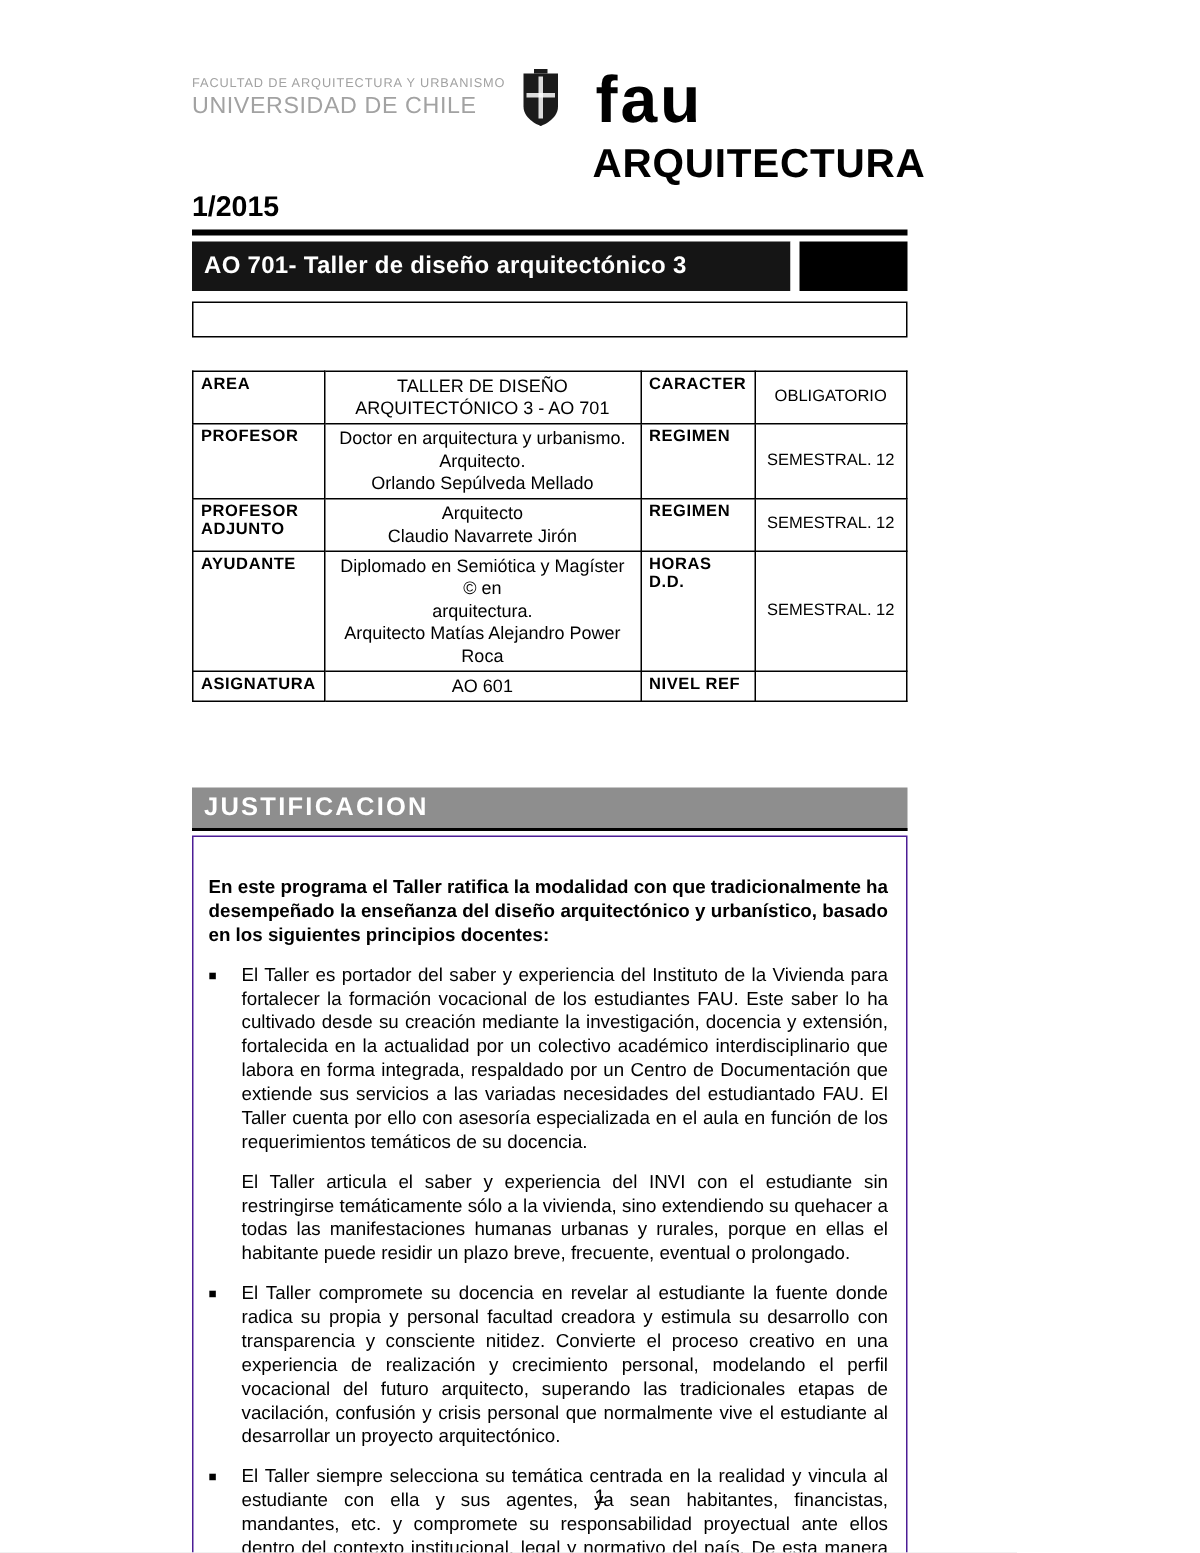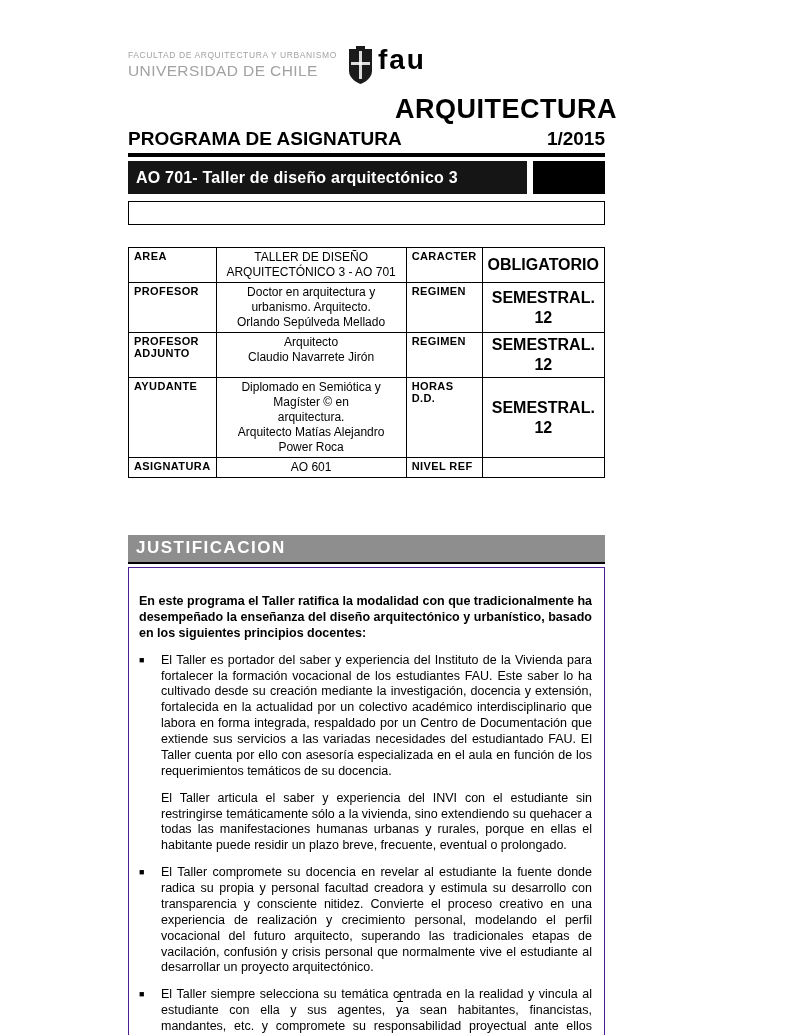--- a/index.html
+++ b/index.html
@@ -19,21 +19,21 @@
     top: 0;
     width: 477px;
   }
 
   
   .logo-row { margin-top: 50px; display: flex; align-items: flex-start; }
   .logo-textblock { color: #a2a2a2; }
   .faculty-line { font-size: 8.5px; letter-spacing: 0.6px; }
   .university-line { font-size: 15.5px; letter-spacing: 0.4px; margin-top: 2px; }
   .crest { width: 27px; height: 40px; margin-left: 10px; margin-top: -4px; }
-  .fau-wordmark { font-size: 28px; font-weight: bold; line-height: 0.85; letter-spacing: 2px; margin-left: 4px; margin-top: -2px; }
+  .fau-wordmark { font-size: 44px; font-weight: bold; line-height: 0.85; letter-spacing: 2px; margin-left: 23px; margin-top: -2px; }
 
   .arch-title {
     text-align: right;
     font-size: 27px;
     font-weight: bold;
     letter-spacing: 0.5px;
     margin-top: 8px;
     margin-right: -12px;
   }
   .program-row {
@@ -68,21 +68,21 @@
   .info-table { border-collapse: collapse; width: 100%; margin-top: 22px; font-size: 12px; }
   .info-table td { border: 1px solid #000; padding: 2px 5px; vertical-align: top; }
   .lbl {
     font-weight: bold;
     font-size: 11px;
     letter-spacing: 0.4px;
     white-space: pre-line;
     font-family: "Liberation Sans", sans-serif;
   }
   .val { white-space: pre-line; line-height: 1.25; text-align: center; }
-  .val2 { vertical-align: middle !important; font-size: 16px; font-weight: bold; }
+  .val2 { vertical-align: middle !important; font-size: 11px; }
 
   
   .section { margin-top: 57px; }
   .section-header {
     background: #8e8e8e;
     color: #fff;
     font-weight: bold;
     font-size: 17px;
     letter-spacing: 1.5px;
     padding: 3px 8px 4px 8px;
@@ -131,21 +131,20 @@
         <rect x="12" y="5" width="3" height="28" fill="#ffffff" opacity="0.85"></rect>
         <rect x="4" y="16" width="19" height="3" fill="#ffffff" opacity="0.85"></rect>
         <rect x="9" y="0" width="9" height="3" fill="#1b1b1b"></rect>
       </svg>
       <div class="fau-wordmark">fau</div>
     </div>
 
     <div class="arch-title">ARQUITECTURA</div>
 
     <div class="program-row">
-      <span>PROGRAMA DE ASIGNATURA</span>
       <span>1/2015</span>
     </div>
 
     <div class="title-bar">
       <div class="title-bar-main">AO 701- Taller de diseño arquitectónico 3</div>
       <div class="title-bar-gap"></div>
       <div class="title-bar-end"></div>
     </div>
 
     <div class="empty-box"></div>

